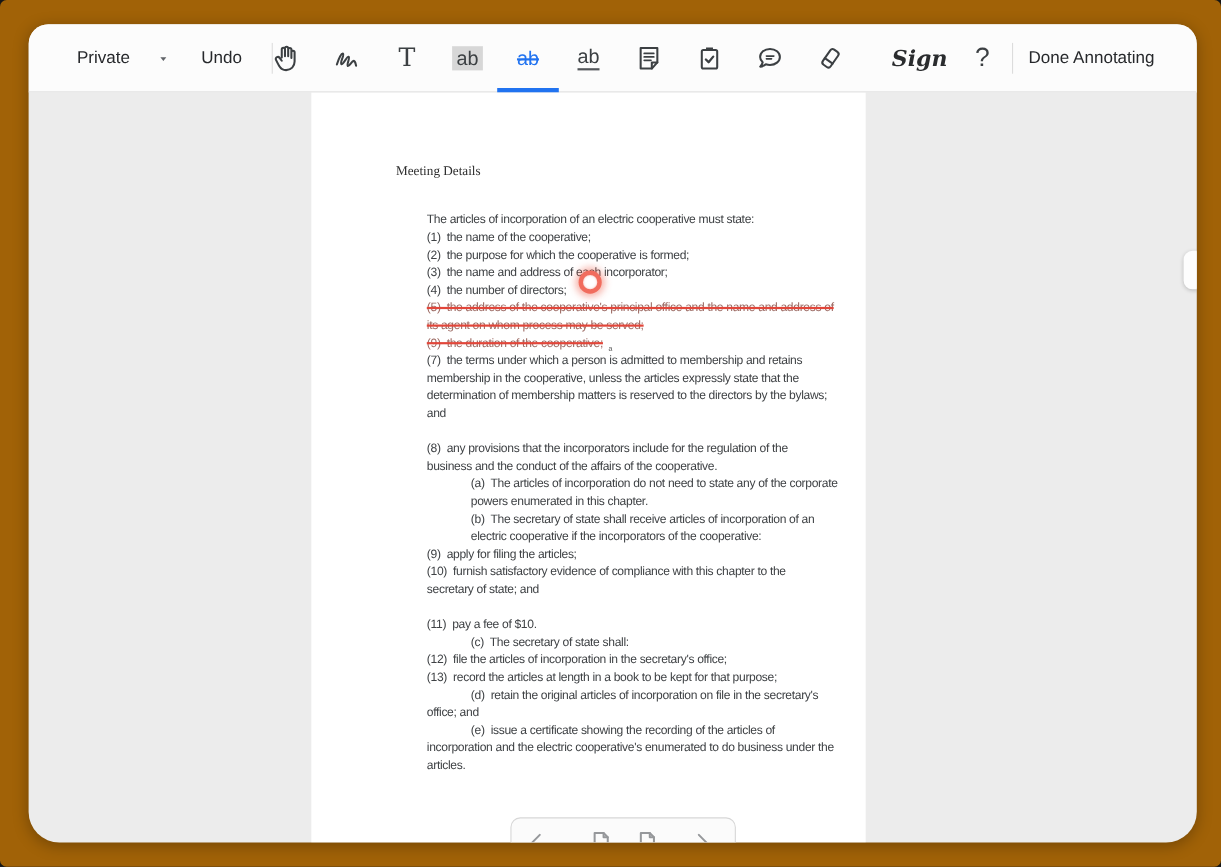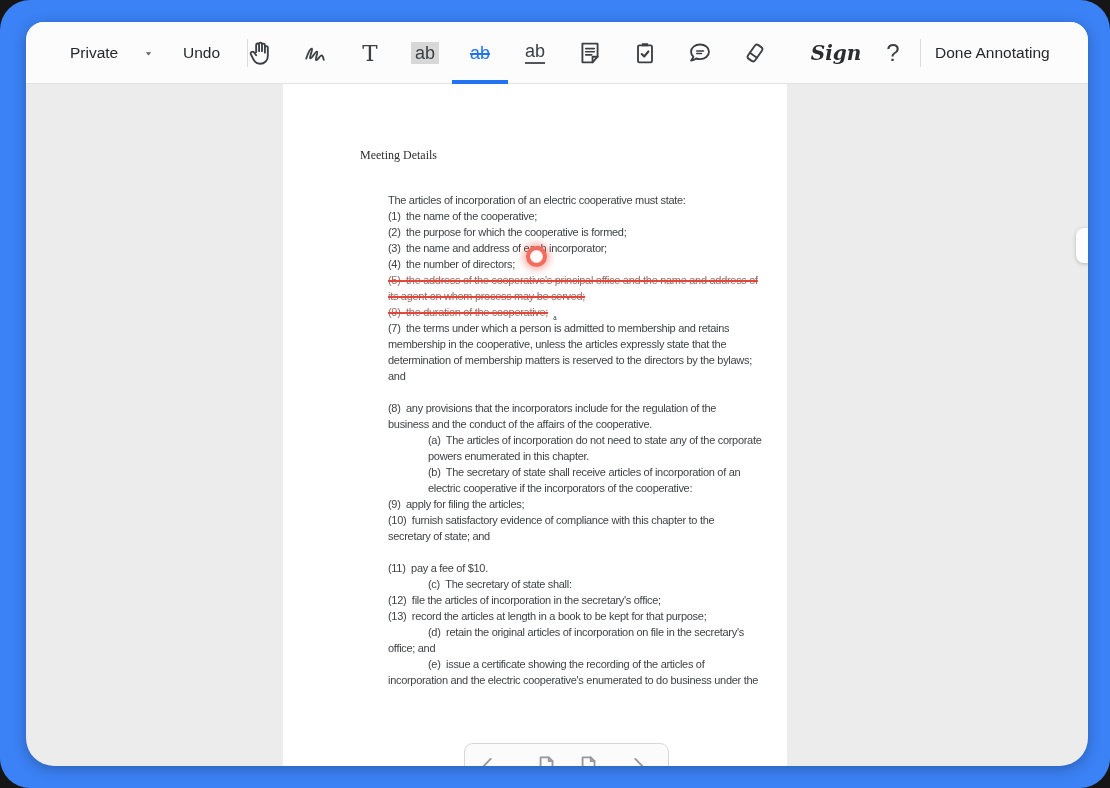--- a/index.html
+++ b/index.html
@@ -1,18 +1,18 @@
 <!DOCTYPE html>
 <html style="--accent: #2173f0; --strike-line: #e2463a; --struck-text: #9c6a63;"><head>
 <meta charset="utf-8">
 <style>
   * { margin:0; padding:0; box-sizing:border-box; }
   html,body { width:1110px; height:788px; background:#161616; overflow:hidden;
               font-family:"Liberation Sans", sans-serif; }
-  .frame { position:absolute; inset:0; background:#3b82f6; border-radius:30px; overflow:hidden; }
+  .frame { position:absolute; inset:0; background:#a16207; border-radius:6px; overflow:hidden; }
 
   
   .app { position:absolute; left:26px; top:22px; width:1062px; height:744px;
          border-radius:18px 18px 28px 28px; overflow:hidden; background:#ececec;
          box-shadow:0 3px 14px rgba(0,0,0,.28); }
 
   
   .toolbar { position:absolute; left:0; top:0; width:100%; height:62px;
              background:#fcfcfc; border-bottom:1px solid #e2e2e2; }
   .tb-item { position:absolute; top:0; height:62px; display:flex; align-items:center;
@@ -188,20 +188,21 @@
             <div class="doc-line">secretary of state; and</div>
             <div class="doc-line"></div>
             <div class="doc-line">(11)  pay a fee of $10.</div>
             <div class="doc-line indent">(c)  The secretary of state shall:</div>
             <div class="doc-line">(12)  file the articles of incorporation in the secretary's office;</div>
             <div class="doc-line">(13)  record the articles at length in a book to be kept for that purpose;</div>
             <div class="doc-line indent">(d)  retain the original articles of incorporation on file in the secretary's</div>
             <div class="doc-line">office; and</div>
             <div class="doc-line indent">(e)  issue a certificate showing the recording of the articles of</div>
             <div class="doc-line">incorporation and the electric cooperative's enumerated to do business under the</div>
+            <div class="doc-line">articles.</div>
           </div>
       </div>
 
       <div class="touch"></div>
       <button class="handle"></button>
 
       <div class="pagenav">
         <button class="nav-btn nav-chev-l">
           <svg viewBox="0 0 24 24">
             <path d="M14.5 5.5 8 12l6.5 6.5"></path>

